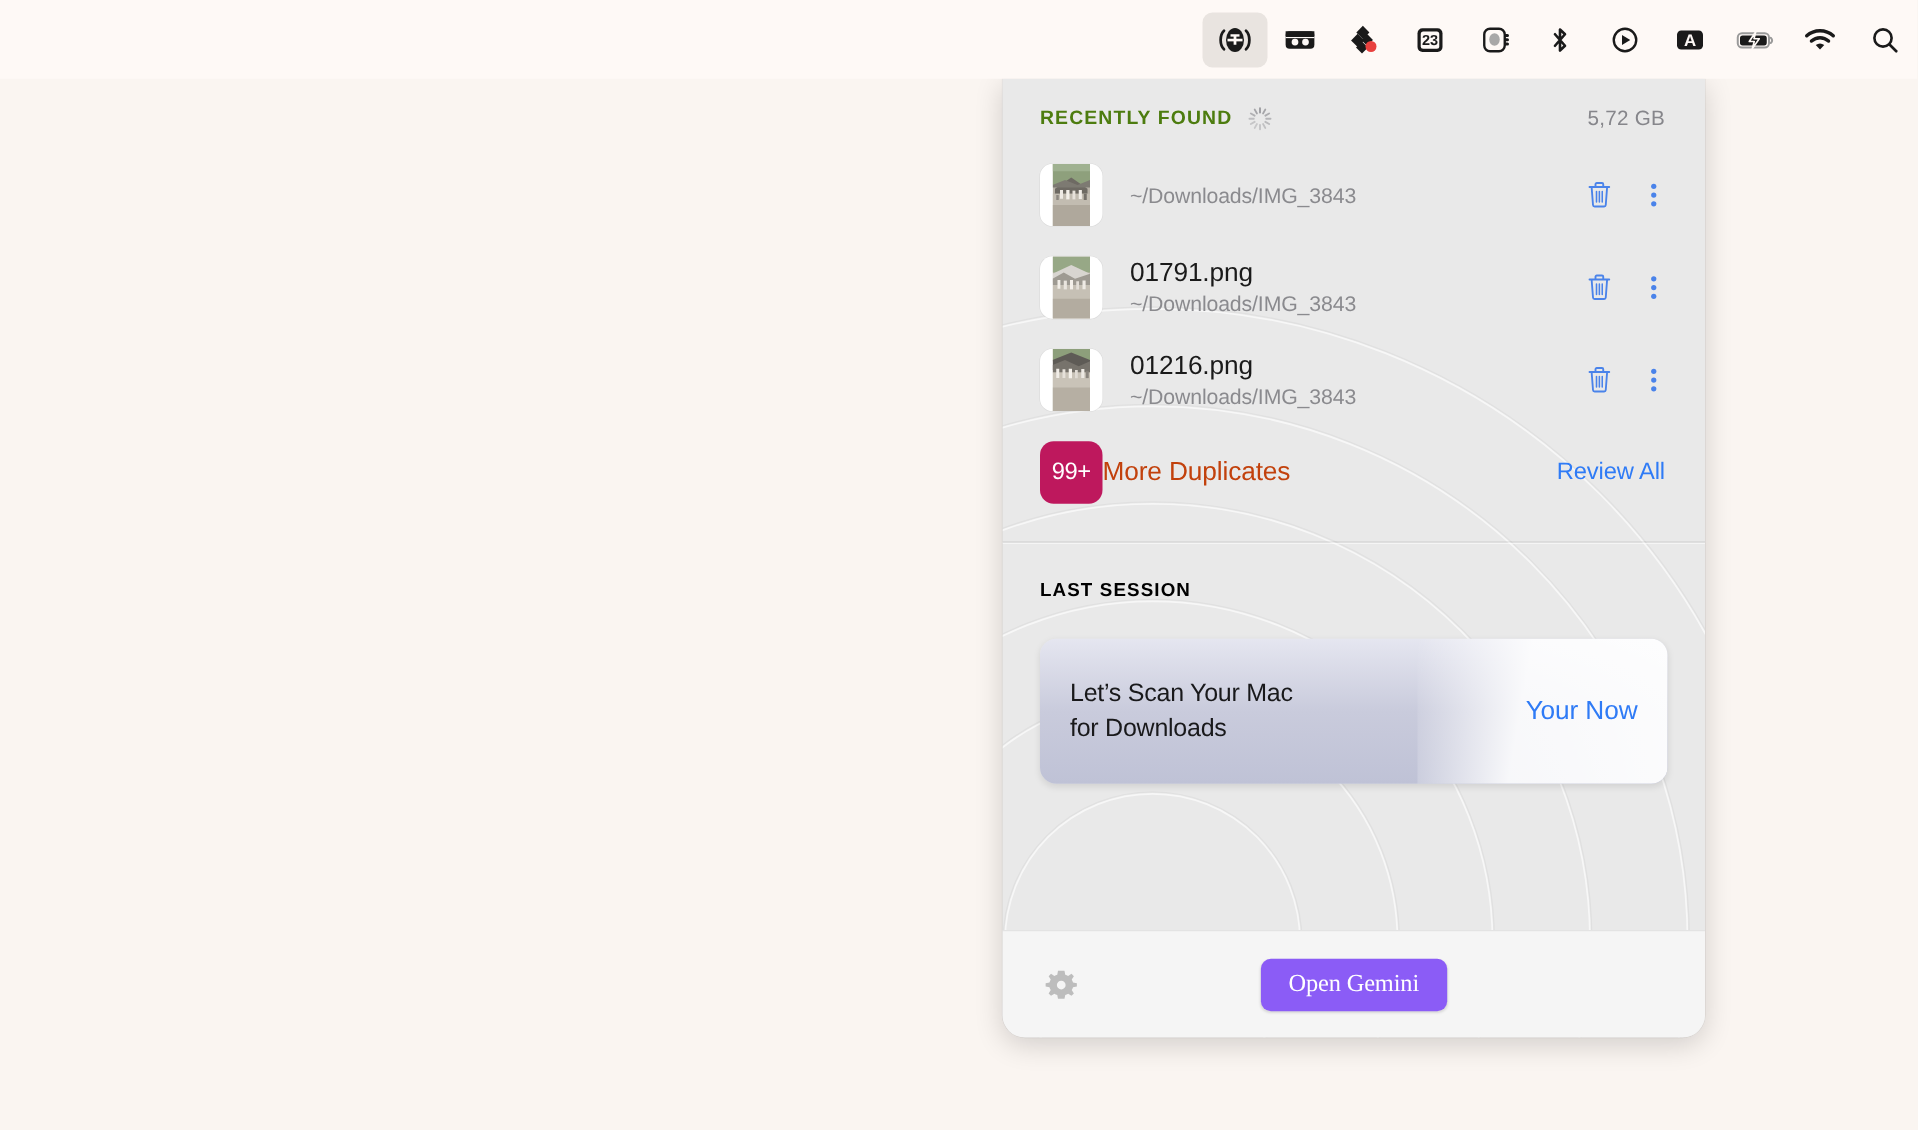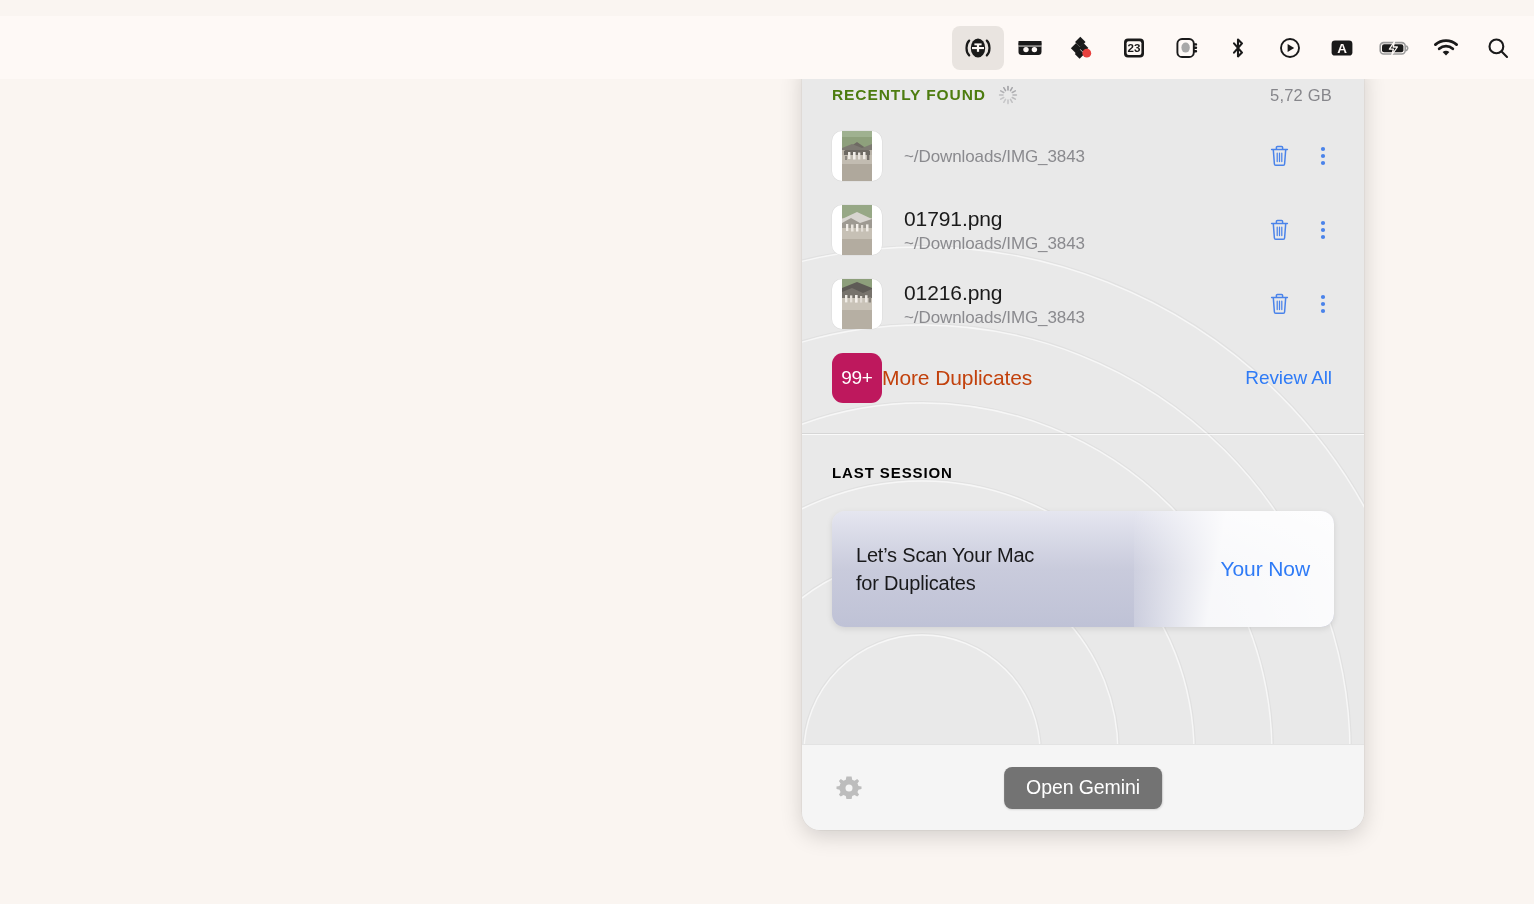--- a/index.html
+++ b/index.html
@@ -19,23 +19,21 @@
     background:#FAF5F1;
   }
 
   
   #menubar {
     position:absolute; top:0; left:0;
     width:1534px; height:63px;
     background:#FEF9F6;
     display:flex; align-items:center;
     justify-content:flex-end;
-    padding-right:10px;
     z-index:20;
-    margin-top:16px;
   }
   .mb-item {
     width:52px; height:44px;
     display:flex; align-items:center; justify-content:center;
     border-radius:8px;
     flex:0 0 auto;
   }
   .mb-item.active { background:#E9E4E0; }
   .mb-item svg { display:block; }
 
@@ -237,27 +235,27 @@
   }
   #gear-btn {
     width:34px; height:34px;
     display:flex; align-items:center; justify-content:center;
     flex:0 0 auto;
   }
   #open-gemini {
     position:absolute;
     left:50%; top:50%;
     transform:translate(-50%,-50%);
-    background:#737373;
+    background:#8b5cf6;
     color:#FFFFFF;
     border:none;
     border-radius:8px;
     height:42px;
     padding:0 22px;
-    font-family:Liberation Sans, sans-serif;
+    font-family:Liberation Serif, serif;
     font-size:19.5px;
     font-weight:500;
     letter-spacing:-0.1px;
     cursor:pointer;
     box-shadow:0 1px 2px rgba(0,0,0,0.12);
   }
 </style>
 </head>
 <body>
 
@@ -538,21 +536,21 @@
 
       <div class="divider"></div>
 
       <div class="session-wrap">
         <div class="session-title">LAST SESSION</div>
 
         <div class="scan-card">
           <div class="scan-card-sheen"></div>
           <div class="scan-text">
             <div>Let’s Scan Your Mac</div>
-            <div>for Duplicates</div>
+            <div>for Downloads</div>
           </div>
           <div class="scan-now">Your Now</div>
         </div>
       </div>
 
     </div>
 
     <div id="toolbar">
       <div id="gear-btn">
         <svg width="30" height="30" viewBox="0 0 30 30">

